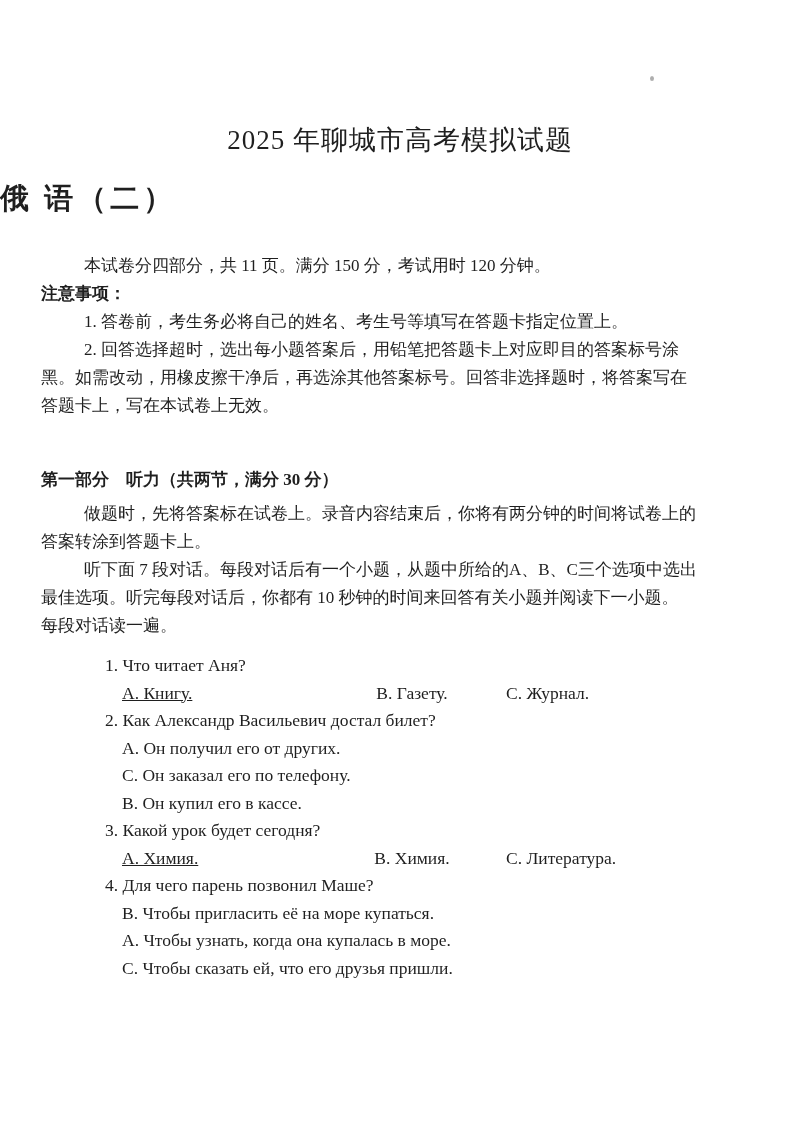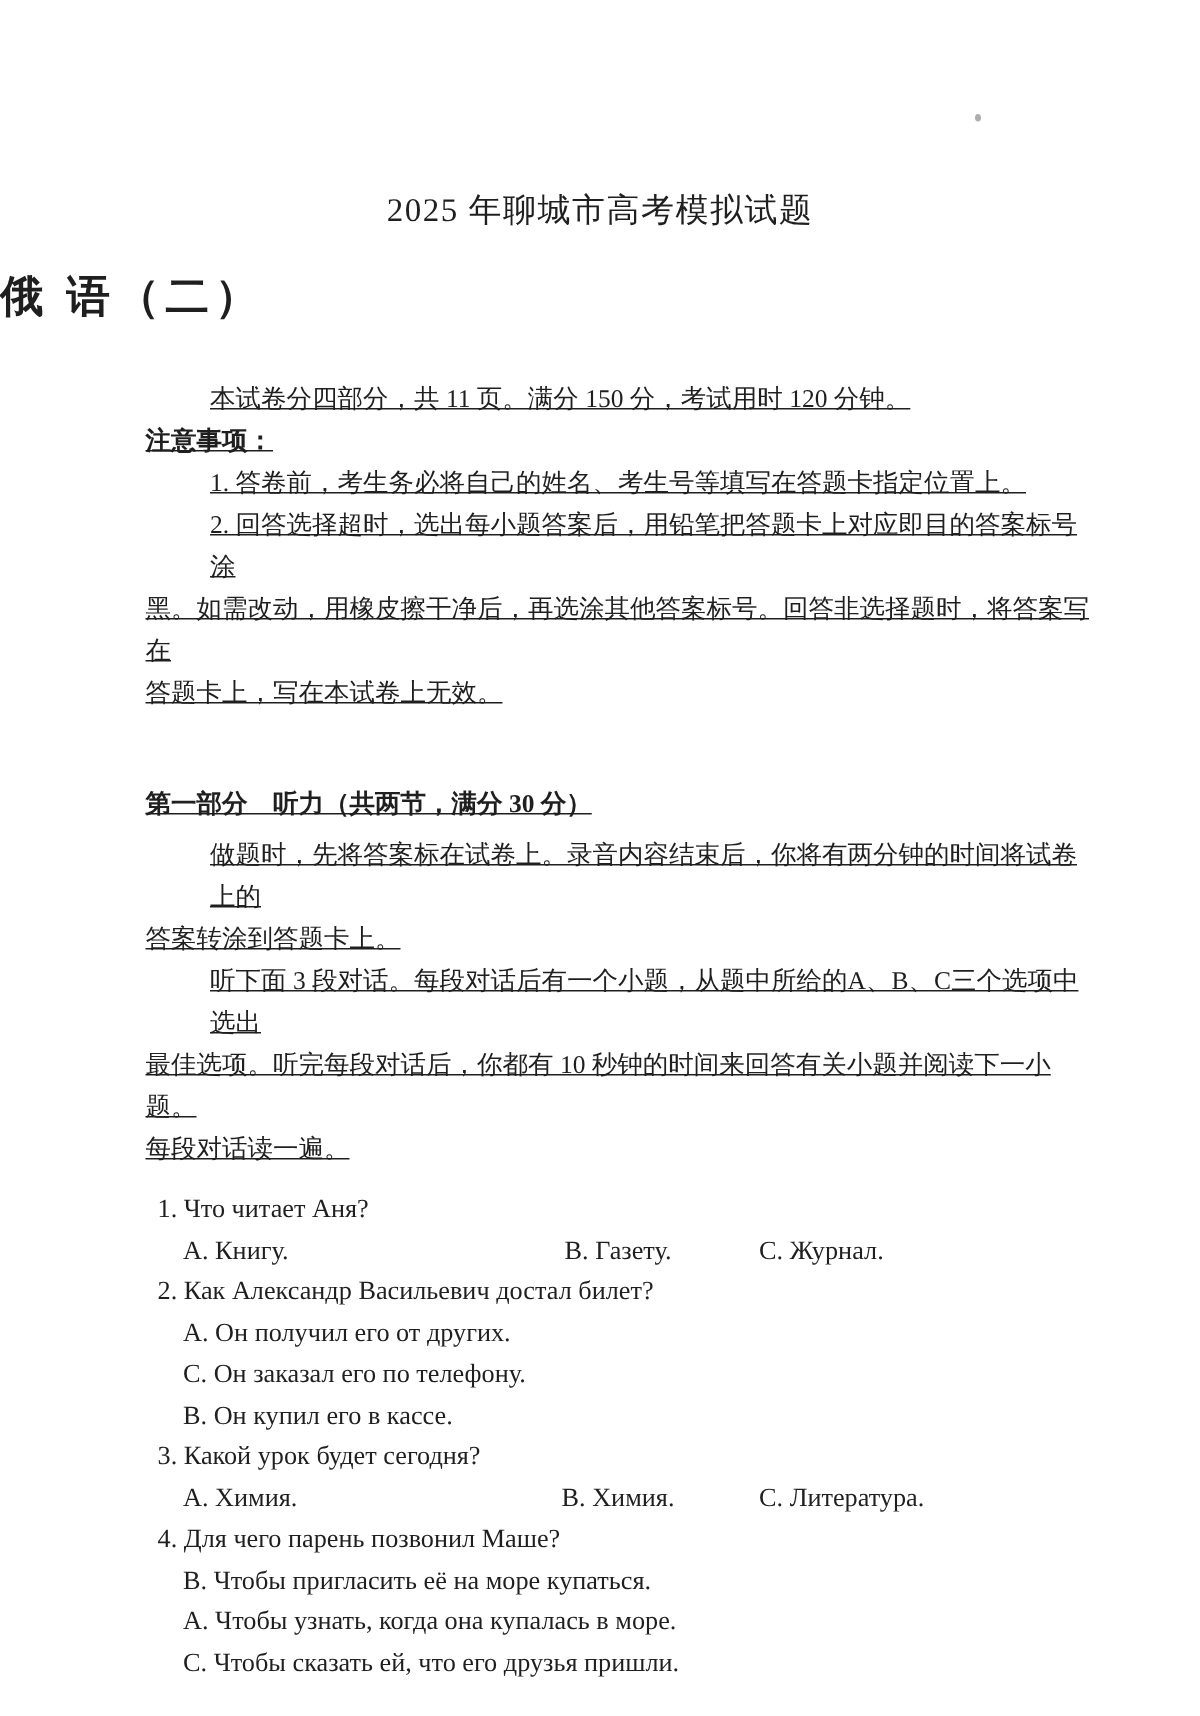--- a/index.html
+++ b/index.html
@@ -20,47 +20,47 @@
     left: 650px;
     top: 76px;
     width: 4px;
     height: 5px;
     background: #9a9a9a;
     border-radius: 50%;
     opacity: .8;
   }
   .title1 {
     text-align: center;
-    font-size: 22px;
+    font-size: 27px;
     line-height: 24px;
     font-weight: 500;
     letter-spacing: 1px;
   }
   .title2 {
     margin-top: 26px;
     text-align: left;
     font-size: 29px;
     line-height: 40px;
     font-weight: bold;
     letter-spacing: 4px;
   }
-  .body-block { margin-left: 97px; margin-right: 68px; text-decoration: underline; }
+  .body-block { margin-left: 41px; margin-right: 68px; }
   .cn { font-size: 17px; line-height: 28px; }
   .meta { margin-top: 34px; padding-left: 43px; }
   .indent { padding-left: 43px; }
   .bold { font-weight: bold; }
   .part-heading { margin-top: 46px; font-weight: bold; }
   .instr1 { margin-top: 6px; }
   .sec-heading { margin-top: 12px; }
   .q-area { margin-top: 12px; font-size: 17.5px; }
   .qline { line-height: 27.5px; }
   .q-text { margin-left: 105px; }
   .opt-stack { margin-left: 122px; }
   .opt-row { margin-left: 122px; display: flex; }
-  .col-a { width: 196px; }
+  .col-a { width: 196px; text-decoration: underline; }
   .col-b { width: 188px; text-align: center; }
   .col-c { flex: 1; }
 </style>
 </head>
 <body>
 
 <div class="page">
 
   <div class="speck"></div>
 
@@ -79,21 +79,21 @@
 
   <div class="body-block cn part-heading">第一部分　听力（共两节，满分 30 分）</div>
 
   <div class="body-block cn instr1">
     <div class="indent">做题时，先将答案标在试卷上。录音内容结束后，你将有两分钟的时间将试卷上的</div>
     <div>答案转涂到答题卡上。</div>
   </div>
 
 
   <div class="body-block cn">
-    <div class="indent">听下面 3 段对话。每段对话后有一个小题，从题中所给的A、B、C三个选项中选出</div>
+    <div class="indent">听下面 7 段对话。每段对话后有一个小题，从题中所给的A、B、C三个选项中选出</div>
     <div>最佳选项。听完每段对话后，你都有 10 秒钟的时间来回答有关小题并阅读下一小题。</div>
     <div>每段对话读一遍。</div>
   </div>
 
   <div class="q-area">
 
     <div class="qline q-text">1. Что читает Аня?</div>
     <div class="qline opt-row">
       <span class="col-a">A. Книгу.</span>
       <span class="col-b">B. Газету.</span>

